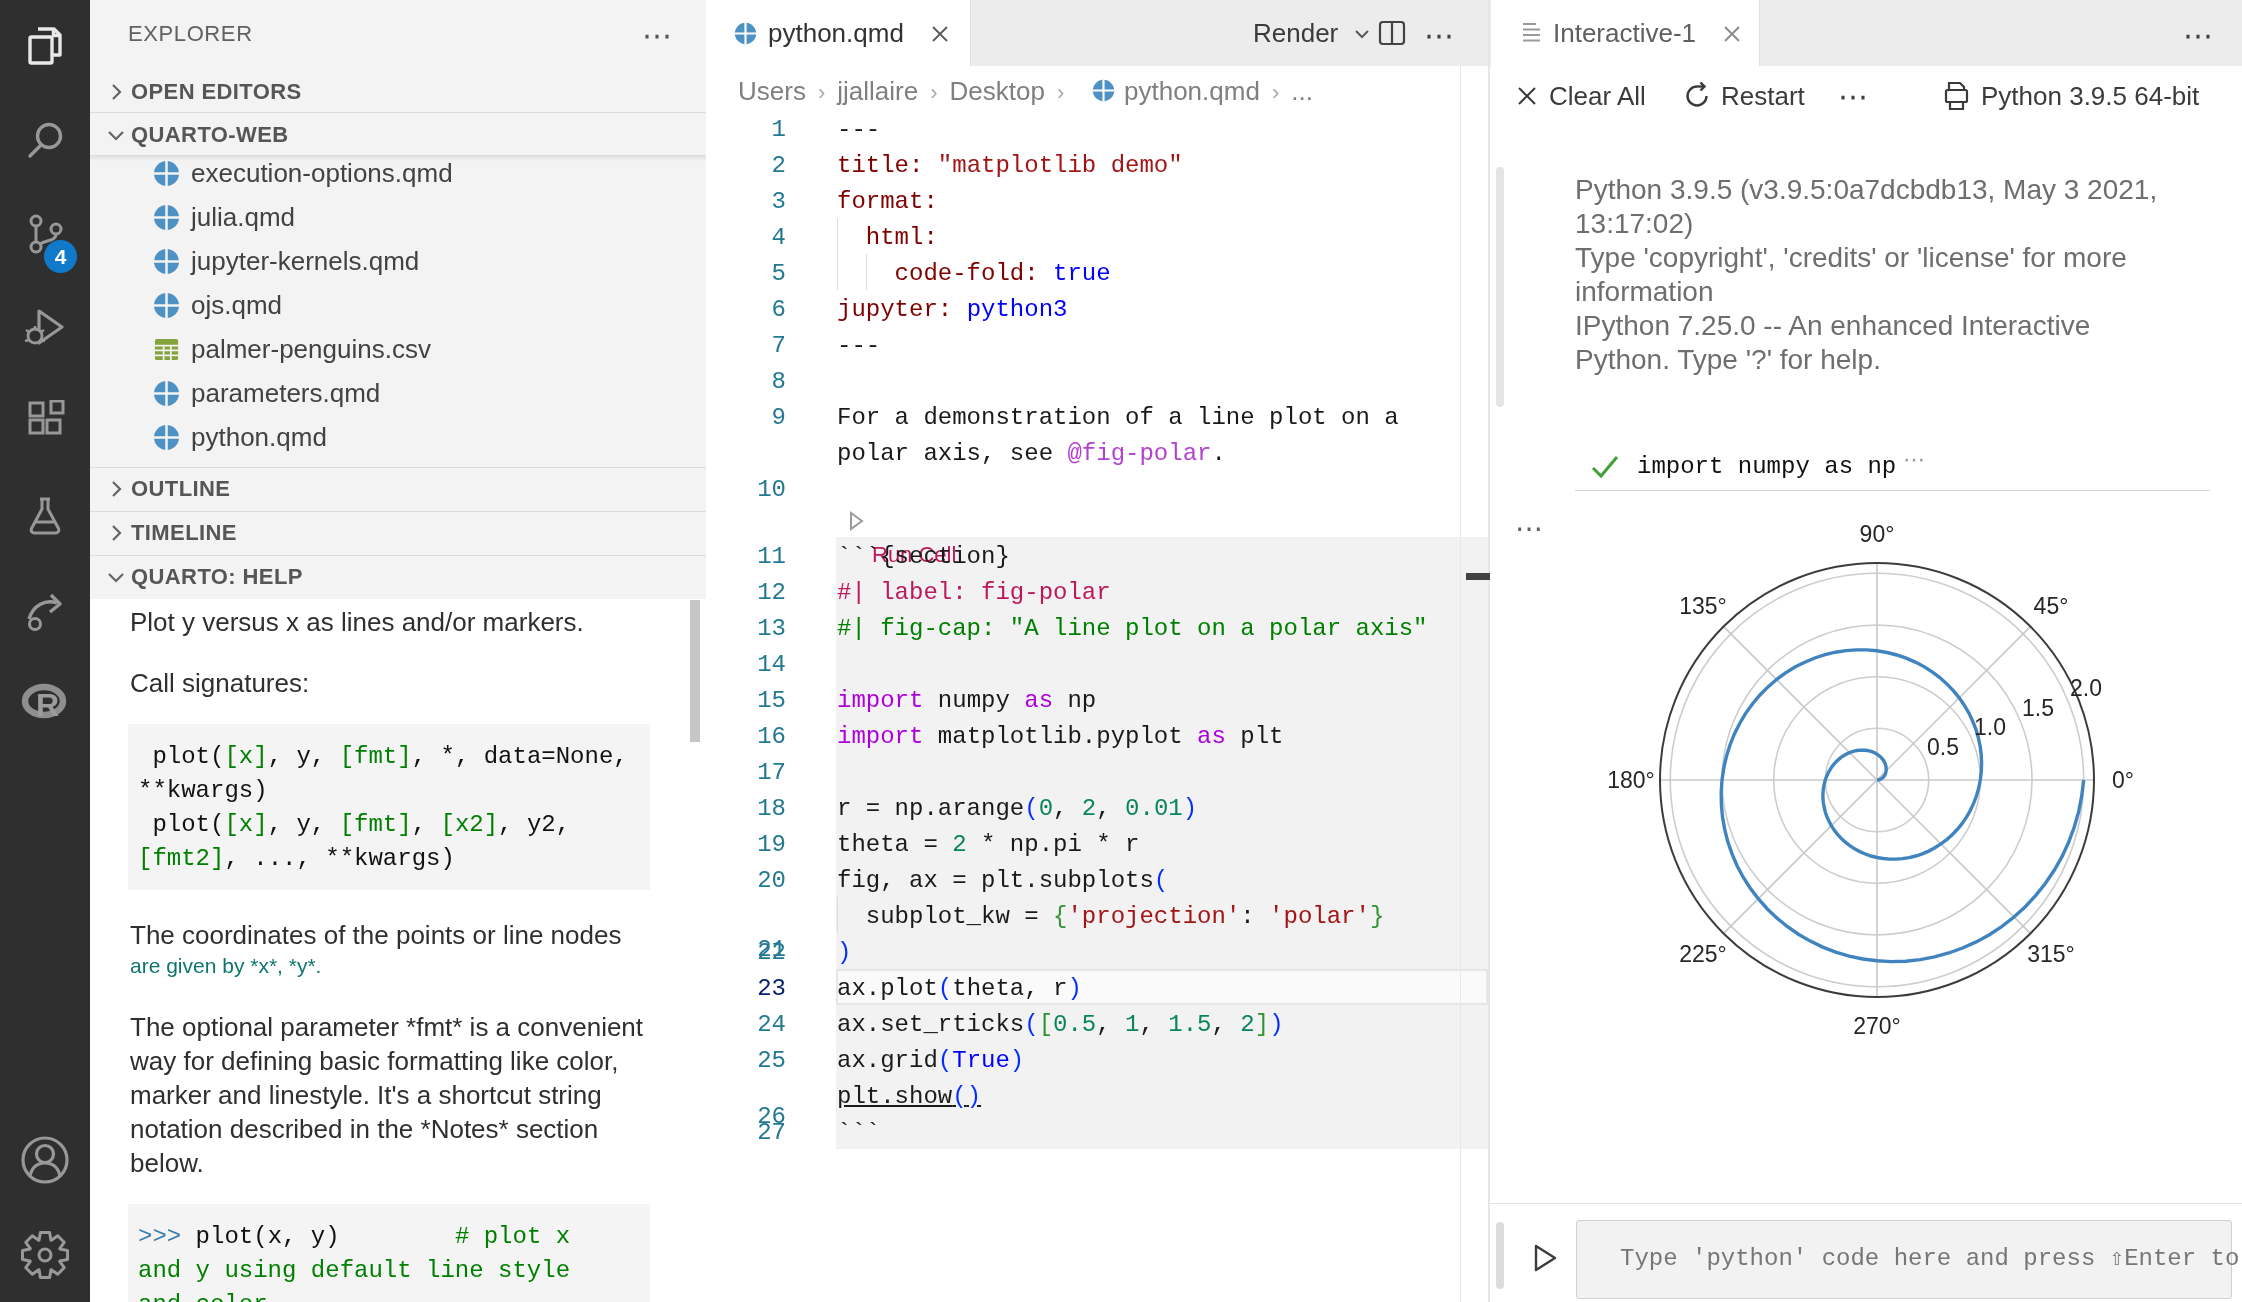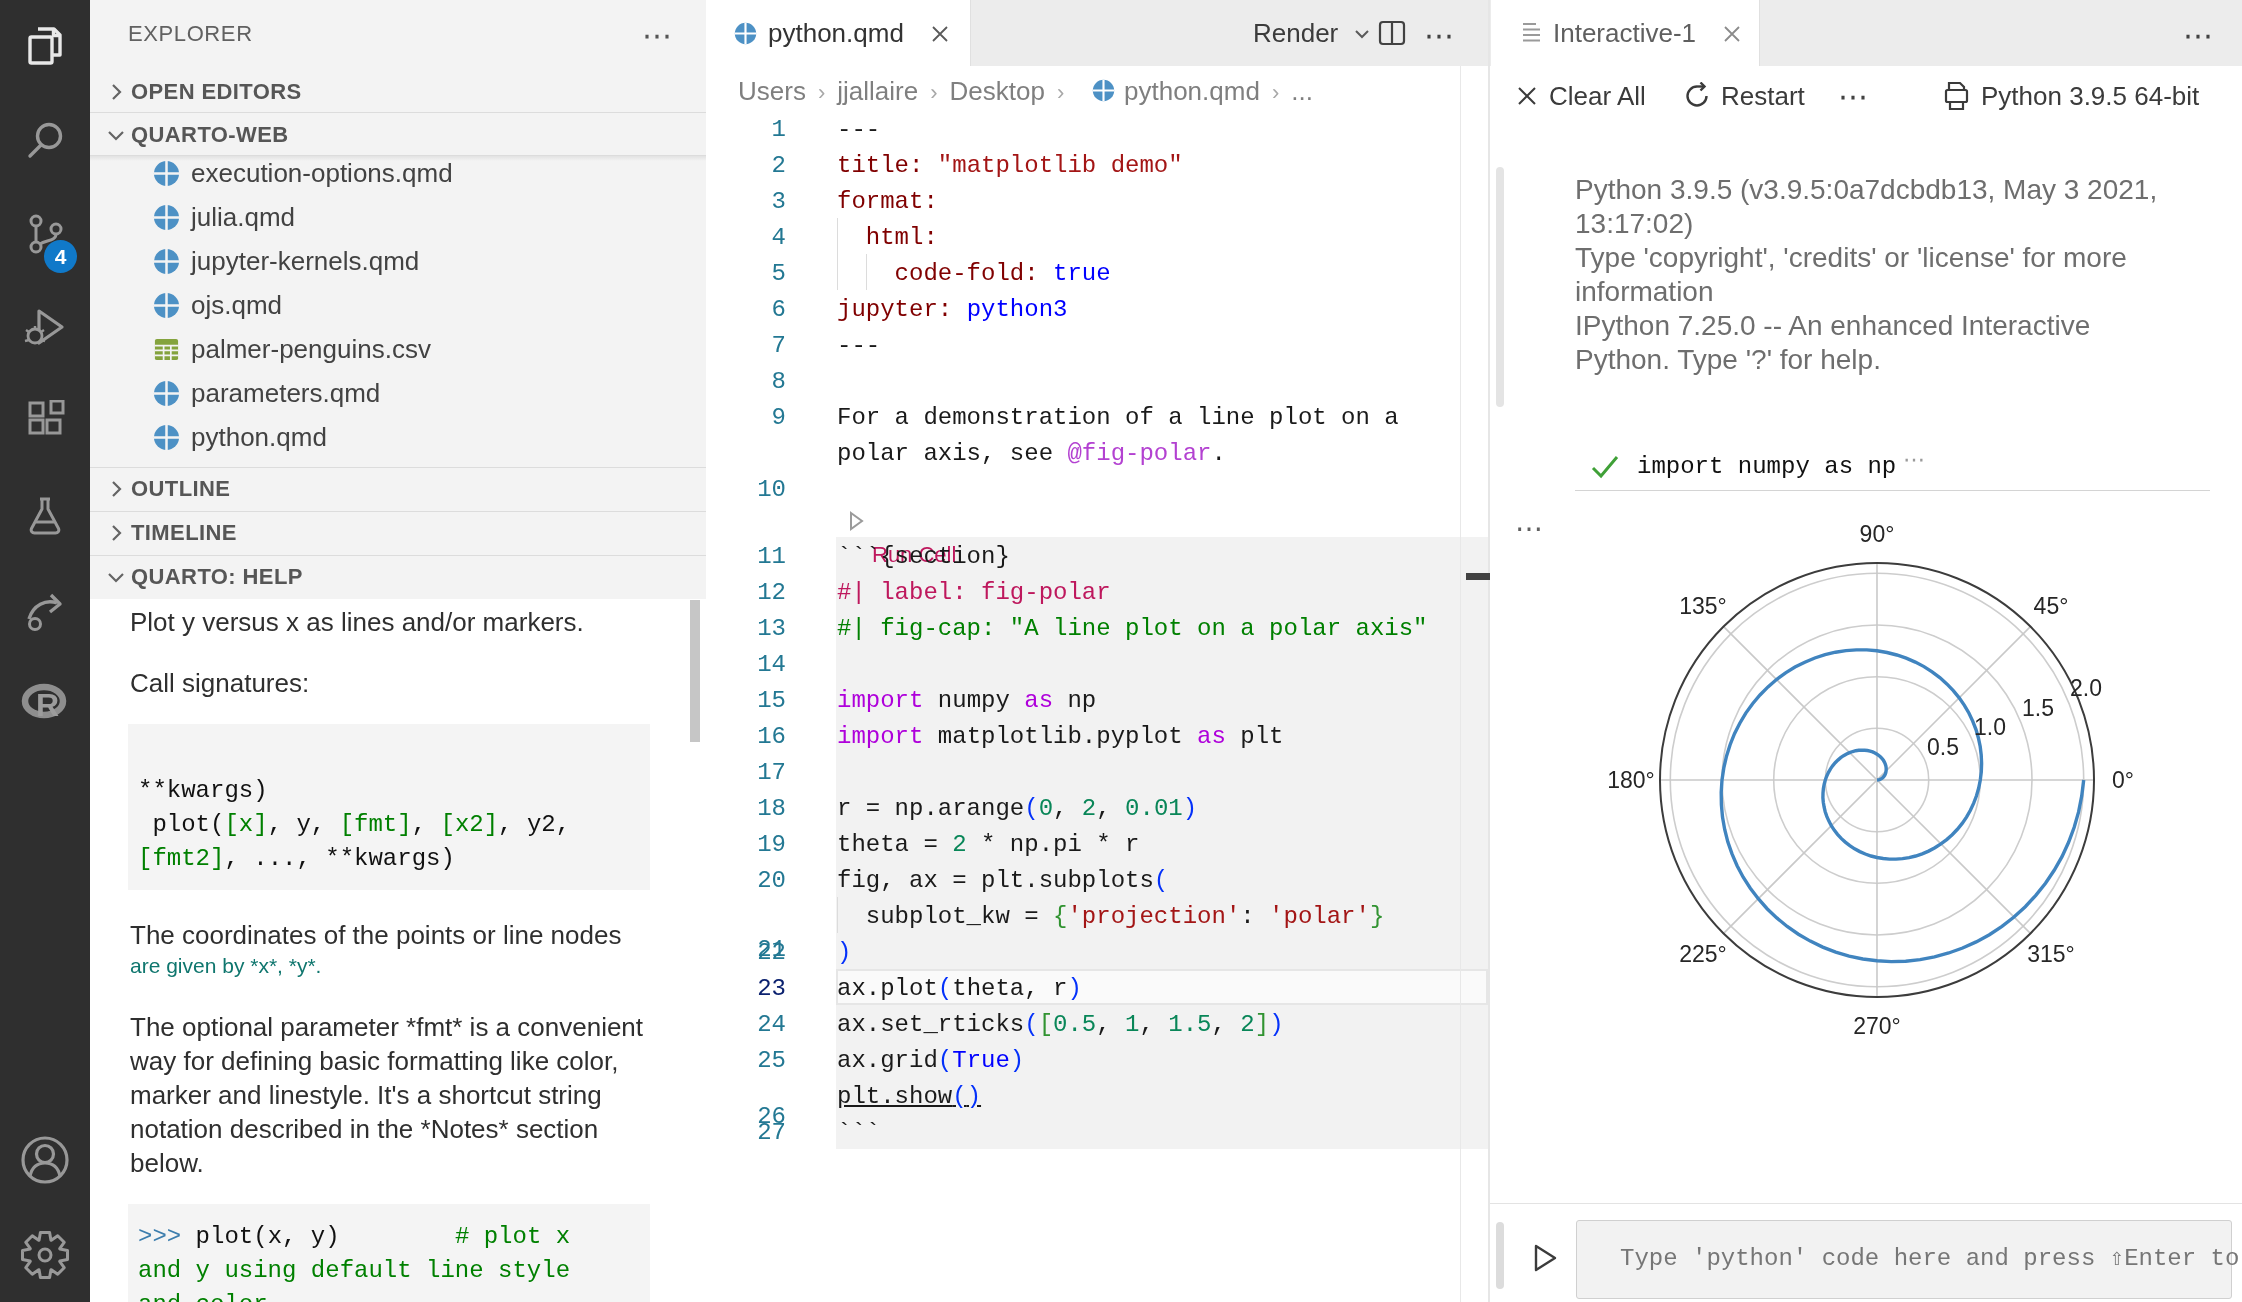--- a/index.html
+++ b/index.html
@@ -124,20 +124,21 @@
 <div class="abs" style="left:41px;top:520px;font-size:22px;font-weight:700;color:#565656;letter-spacing:0.4px;">TIMELINE</div>
 <div class="abs" style="left:0;top:555px;width:616px;height:1px;background:#dcdcdc;"></div>
 <svg class="abs" style="left:15px;top:566px" width="22" height="22" viewBox="0 0 22 22" fill="none">
         <path d="M4 8 L11 15 L18 8" stroke="#646464" stroke-width="2.2"></path>
       </svg>
 <div class="abs" style="left:41px;top:564px;font-size:22px;font-weight:700;color:#565656;letter-spacing:0.4px;">QUARTO: HELP</div>
 <div class="abs" style="left:0;top:599px;width:616px;height:703px;background:#ffffff;"></div>
 <div class="abs" style="left:40px;top:607px;font-size:26px;color:#2f2f2f;">Plot y versus x as lines and/or markers.</div>
 <div class="abs" style="left:40px;top:668px;font-size:26px;color:#2f2f2f;">Call signatures:</div>
 <div class="abs" style="left:38px;top:724px;width:522px;height:166px;background:#f4f4f4;"></div>
+<div class="row mono" style="left:48px;top:743px;font-size:24px;color:#111;"> plot(<span style="color:#008000">[x]</span>, y, <span style="color:#008000">[fmt]</span>, *, data=None,</div>
 <div class="row mono" style="left:48px;top:777px;font-size:24px;color:#111;">**kwargs)</div>
 <div class="row mono" style="left:48px;top:811px;font-size:24px;color:#111;"> plot(<span style="color:#008000">[x]</span>, y, <span style="color:#008000">[fmt]</span>, <span style="color:#008000">[x2]</span>, y2,</div>
 <div class="row mono" style="left:48px;top:845px;font-size:24px;color:#111;"><span style="color:#008000">[fmt2]</span>, ..., **kwargs)</div>
 <div class="row" style="left:40px;top:920px;font-size:26px;color:#2f2f2f;">The coordinates of the points or line nodes</div>
 <div class="row" style="left:40px;top:954px;font-size:21px;color:#0f766e;">are given by *x*, *y*.</div>
 <div class="row" style="left:40px;top:1012px;font-size:26px;color:#2f2f2f;">The optional parameter *fmt* is a convenient</div>
 <div class="row" style="left:40px;top:1046px;font-size:26px;color:#2f2f2f;">way for defining basic formatting like color,</div>
 <div class="row" style="left:40px;top:1080px;font-size:26px;color:#2f2f2f;">marker and linestyle. It's a shortcut string</div>
 <div class="row" style="left:40px;top:1114px;font-size:26px;color:#2f2f2f;">notation described in the *Notes* section</div>
 <div class="row" style="left:40px;top:1148px;font-size:26px;color:#2f2f2f;">below.</div>

